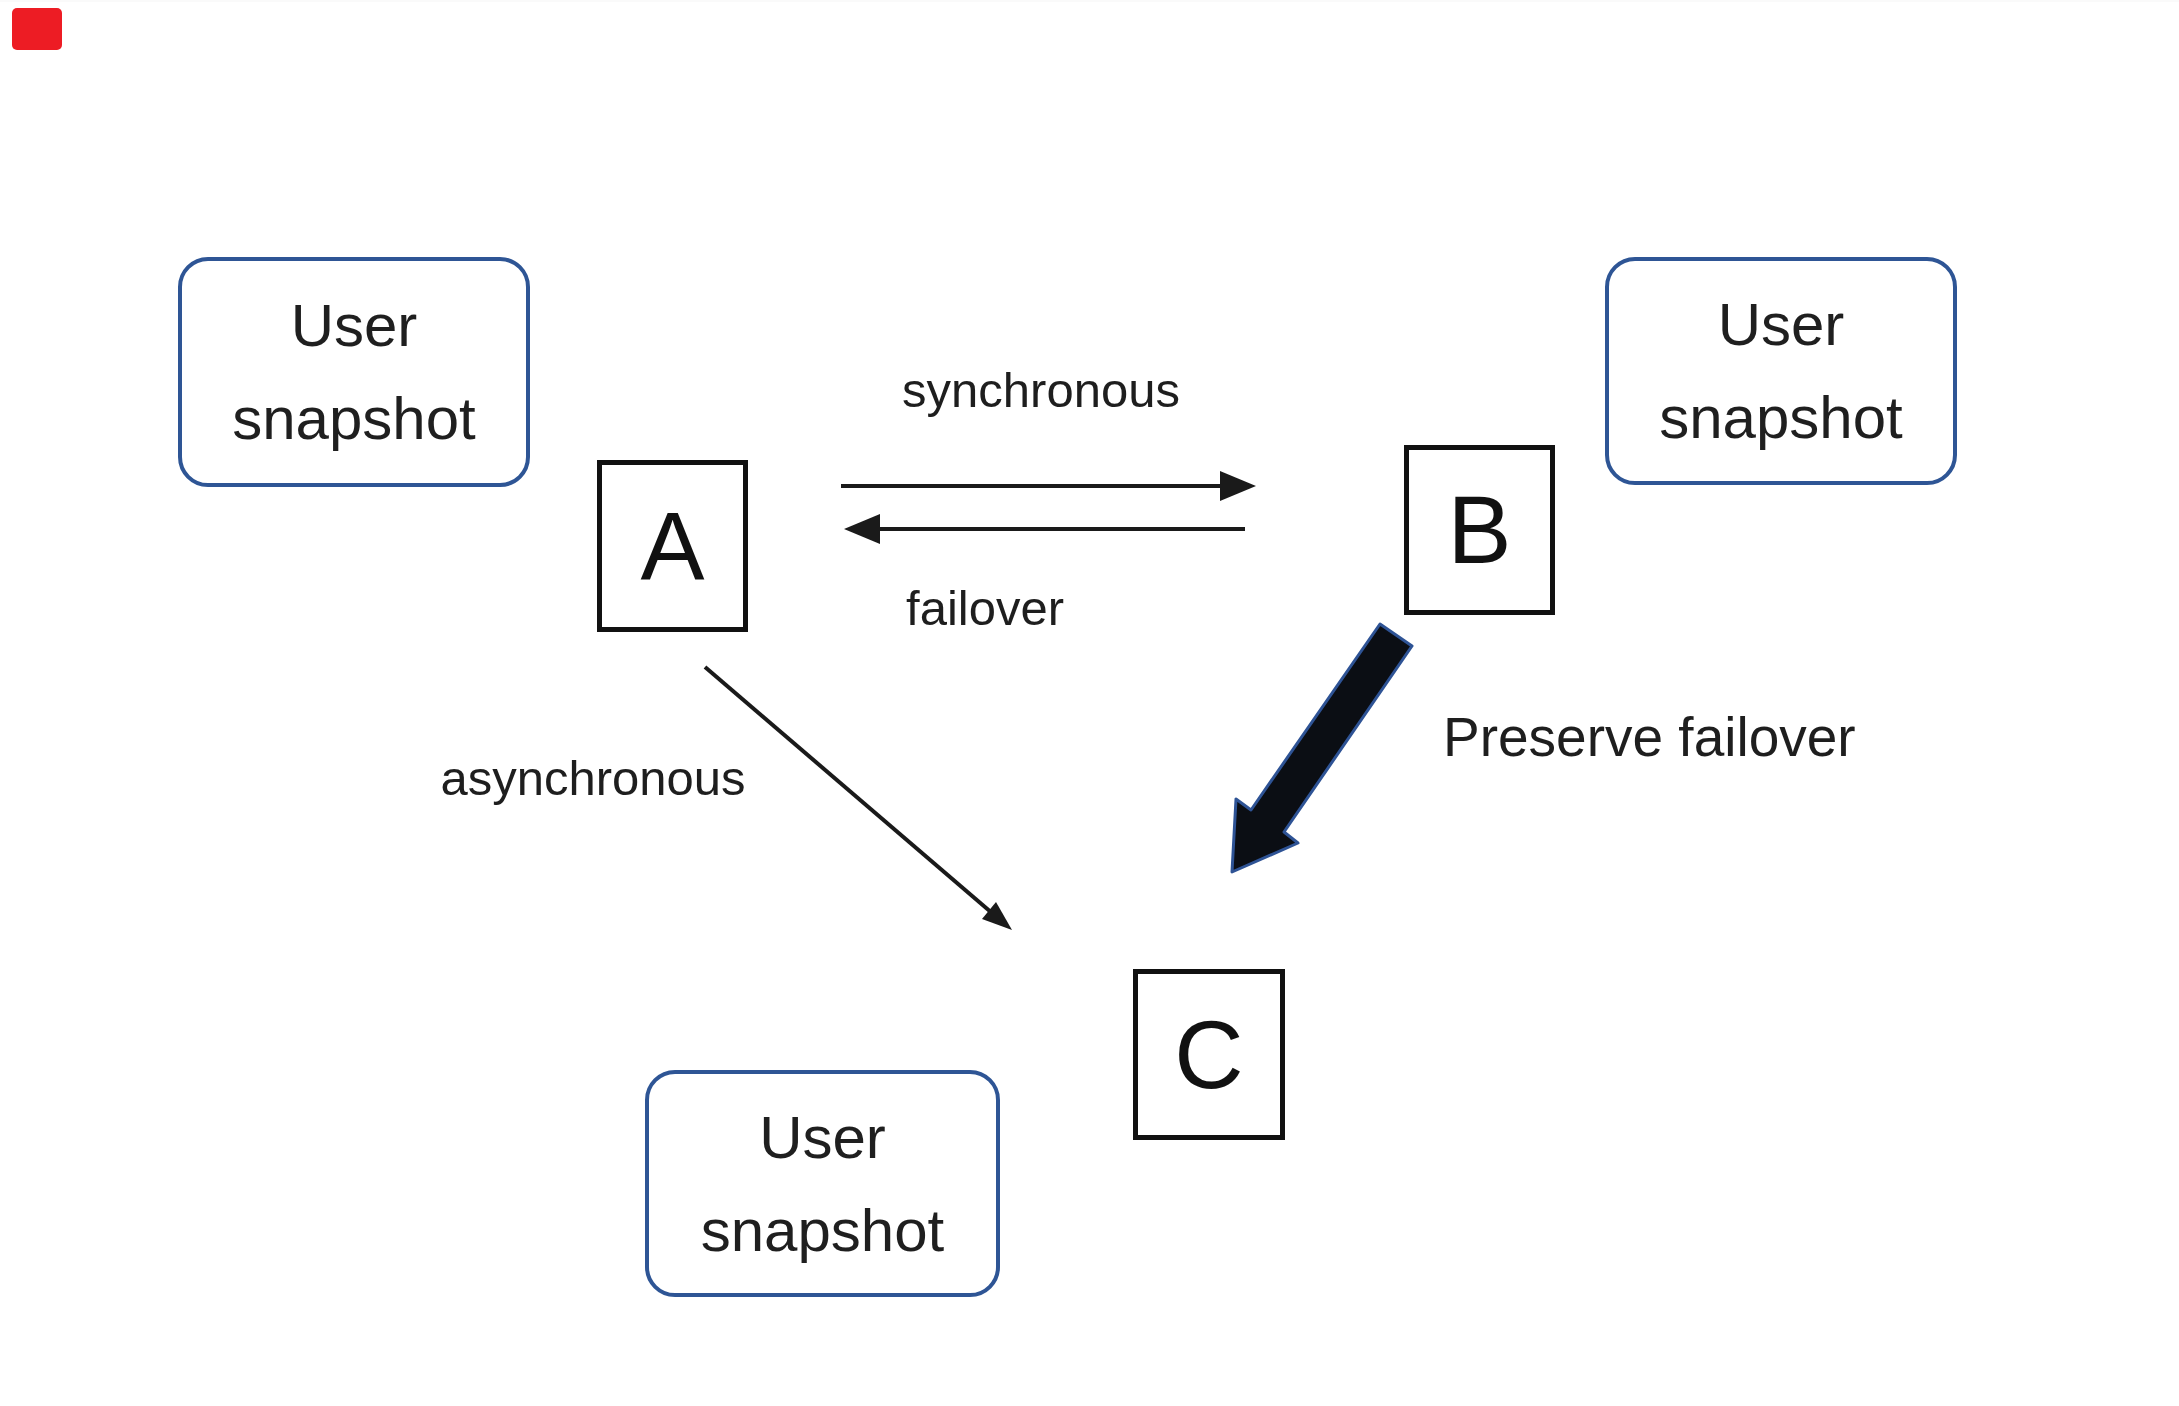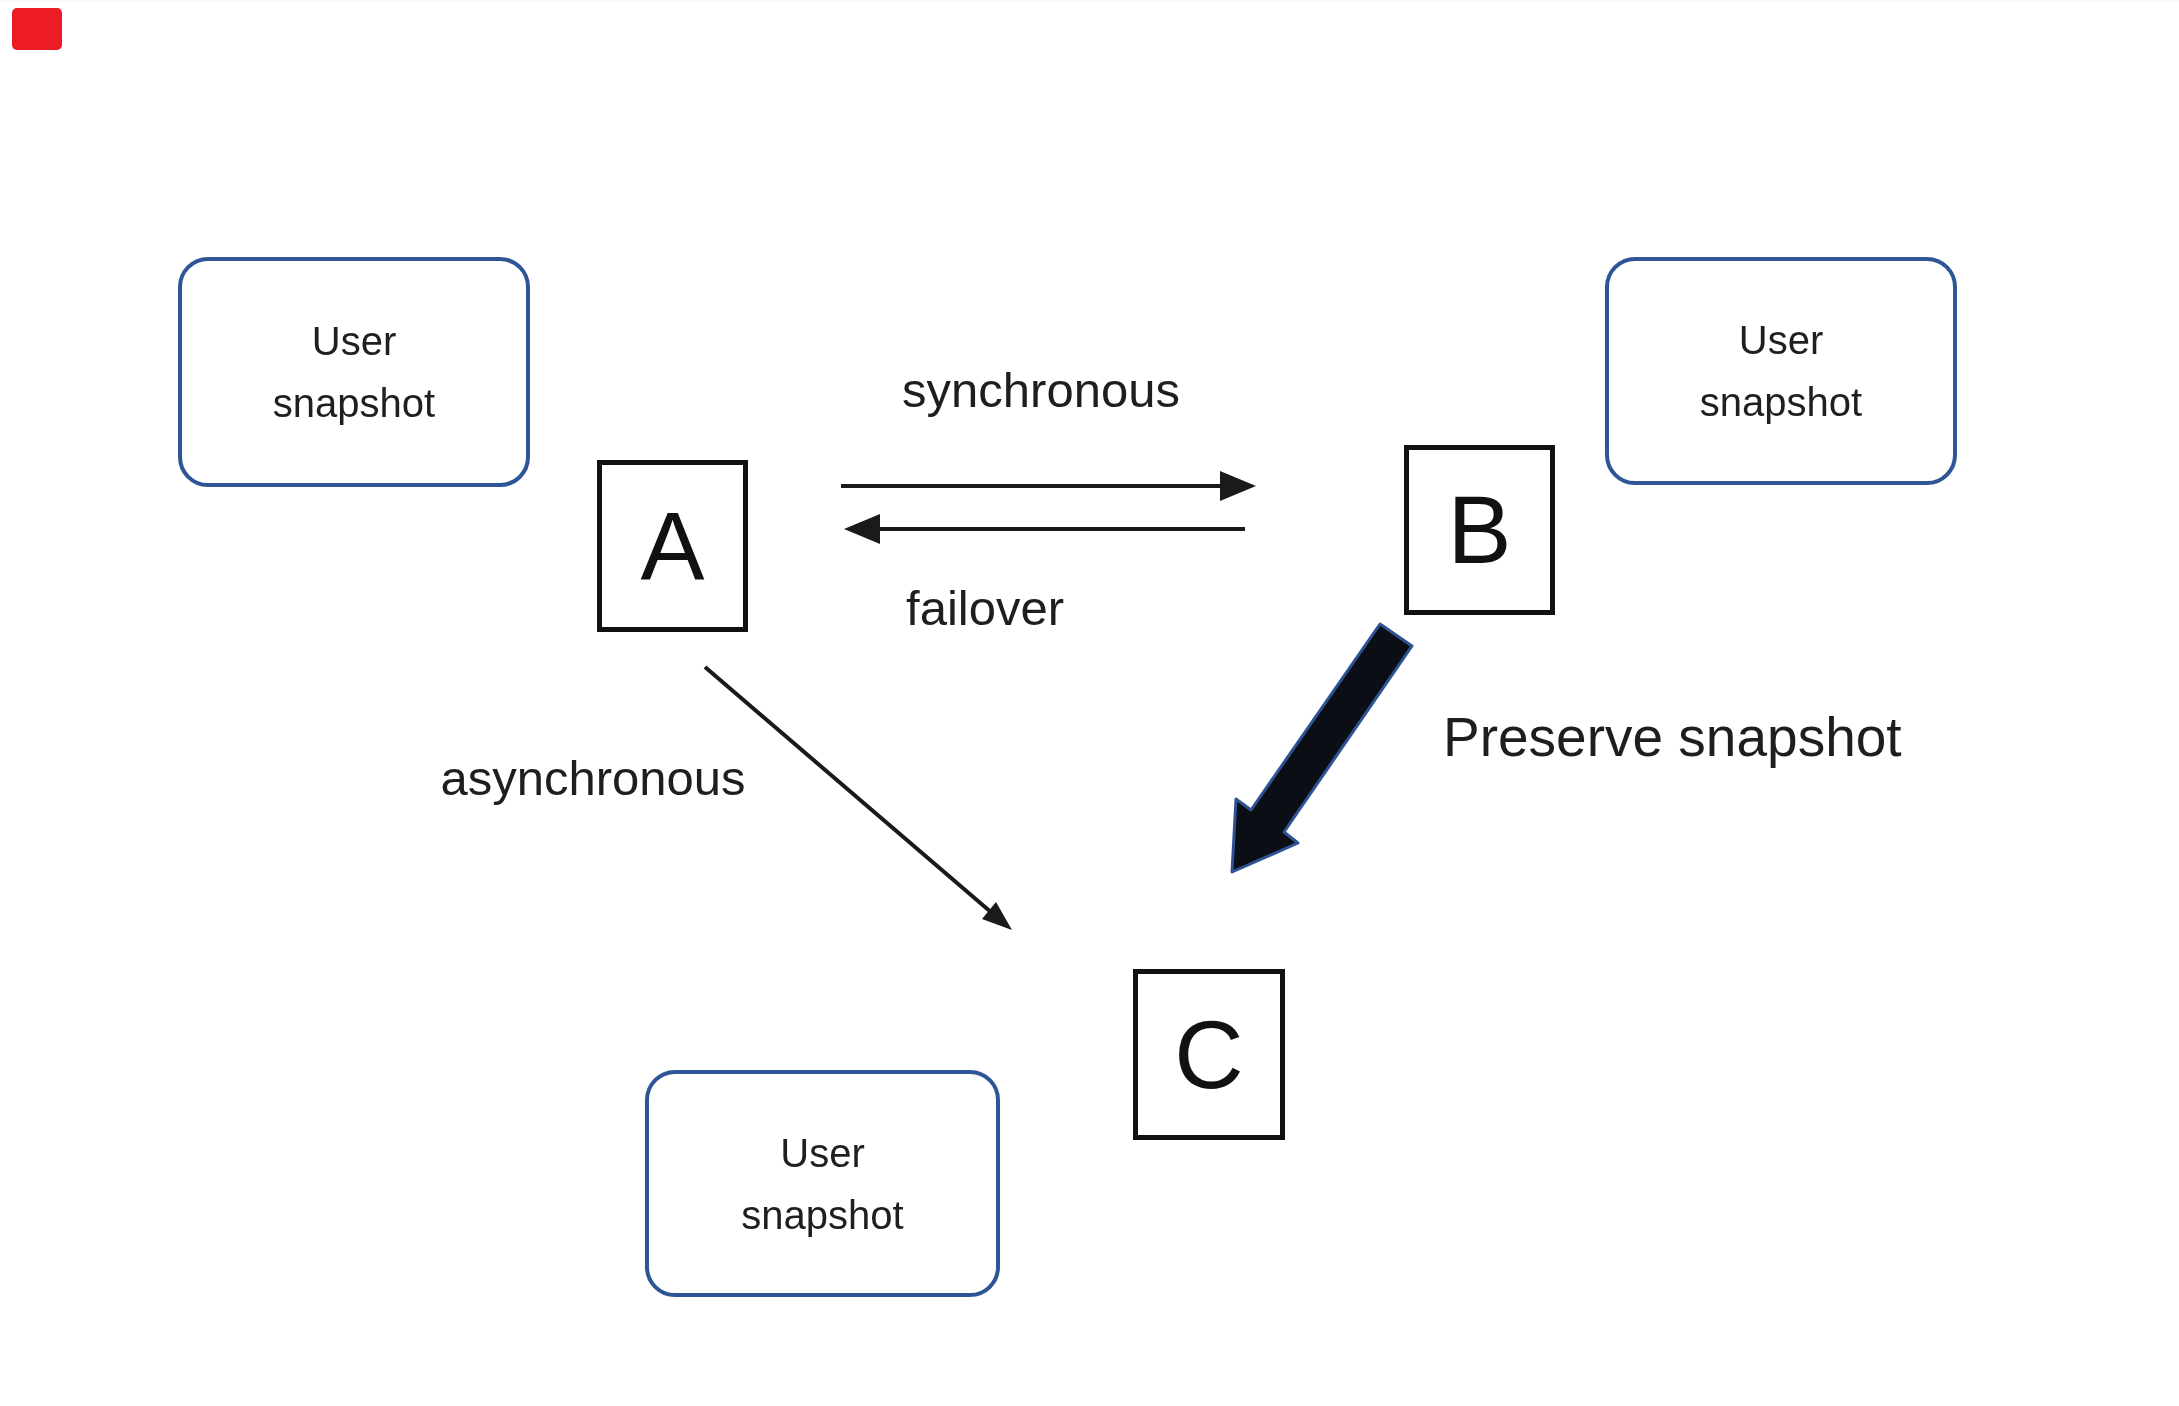--- a/index.html
+++ b/index.html
@@ -34,21 +34,21 @@
   .snapshot-box {
     position: absolute;
     border: 4px solid var(--snapshot-border, #2e5595);
     border-radius: 30px;
     background: #ffffff;
     display: flex;
     flex-direction: column;
     align-items: center;
     justify-content: center;
     text-align: center;
-    font-size: 40px;
+    font-size: 60px;
     line-height: 1.55;
   }
   .snapshot-left   { left: 178px;  top: 255px;  width: 344px; height: 222px; }
   .snapshot-right  { left: 1605px; top: 255px;  width: 344px; height: 220px; }
   .snapshot-bottom { left: 645px;  top: 1068px; width: 347px; height: 219px; }
 
   .node-box {
     position: absolute;
     border: 5px solid var(--node-border, #111111);
     background: #ffffff;
@@ -137,15 +137,15 @@
   <div class="node-box node-b">
     <span>B</span>
   </div>
   <div class="node-box node-c">
     <span>C</span>
   </div>
 
   <div class="edge-label label-synchronous">synchronous</div>
   <div class="edge-label label-failover">failover</div>
   <div class="edge-label label-asynchronous">asynchronous</div>
-  <div class="edge-label label-preserve">Preserve snapshot</div>
+  <div class="edge-label label-preserve">Preserve failover</div>
 
 </div>
 
 </body></html>

